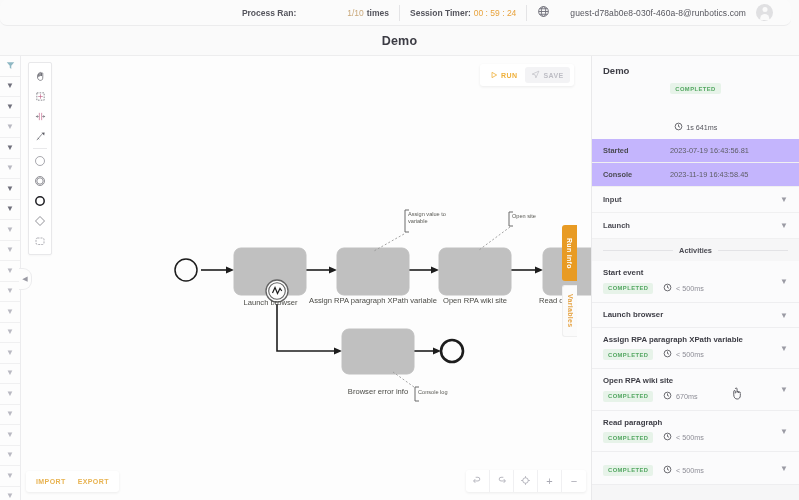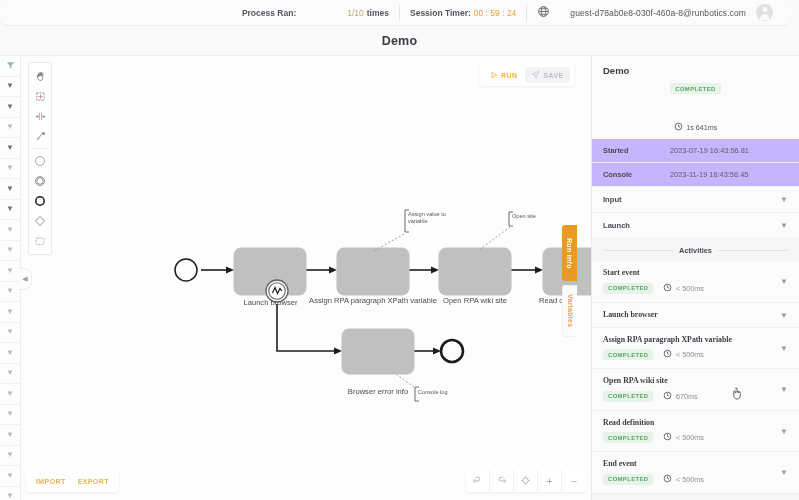--- a/index.html
+++ b/index.html
@@ -199,21 +199,21 @@
     display: flex; align-items: center; gap: 6px;
     padding: 7px 11px 6px 11px; background: #f6f6f7;
   }
   .section-title .line { flex: 1; height: 1px; background: #e3e3e6; }
   .section-title span.t { font-size: 7.4px; font-weight: 700; color: #4b4b53; }
 
   .act-card {
     background: #fbfbfc; border-bottom: 1px solid #eeeef0;
     padding: 7px 11px 8px 11px; position: relative; cursor: pointer;
   }
-  .act-name { font-size: 7.8px; font-weight: 700; color: #3d3d45; font-family: Liberation Serif, serif; }
+  .act-name { font-size: 7.8px; font-weight: 700; color: #3d3d45; }
   .act-meta { display: flex; align-items: center; gap: 10px; margin-top: 5.5px; }
   .act-chev { position: absolute; right: 11px; top: 50%; transform: translateY(-50%); color: #9b9ba4; font-size: 8px; }
 
   .cursor-ptr {
     position: absolute; left: 731px; top: 387px; width: 13px; height: 15px; z-index: 30;
   }
 </style>
 </head>
 <body>
 
@@ -583,36 +583,35 @@
               <circle cx="12" cy="12" r="9"></circle>
               <polyline points="12,6.5 12,12 16,14"></polyline>
             </svg></span>
         <span>670ms</span>
       </span>
     </div>
     <span class="act-chev">▼</span>
   </div>
 
   <div class="act-card">
-    <div class="act-name">Read definition</div>
+    <div class="act-name">Read paragraph</div>
     <div class="act-meta">
       <span class="badge">COMPLETED</span>
       <span class="dur dim">
         <span><svg width="9" height="9" viewBox="0 0 24 24" fill="none" stroke="#3f3f46" stroke-width="2">
               <circle cx="12" cy="12" r="9"></circle>
               <polyline points="12,6.5 12,12 16,14"></polyline>
             </svg></span>
         <span>&lt; 500ms</span>
       </span>
     </div>
     <span class="act-chev">▼</span>
   </div>
 
   <div class="act-card">
-    <div class="act-name">End event</div>
     <div class="act-meta">
       <span class="badge">COMPLETED</span>
       <span class="dur dim">
         <span><svg width="9" height="9" viewBox="0 0 24 24" fill="none" stroke="#3f3f46" stroke-width="2">
               <circle cx="12" cy="12" r="9"></circle>
               <polyline points="12,6.5 12,12 16,14"></polyline>
             </svg></span>
         <span>&lt; 500ms</span>
       </span>
     </div>

